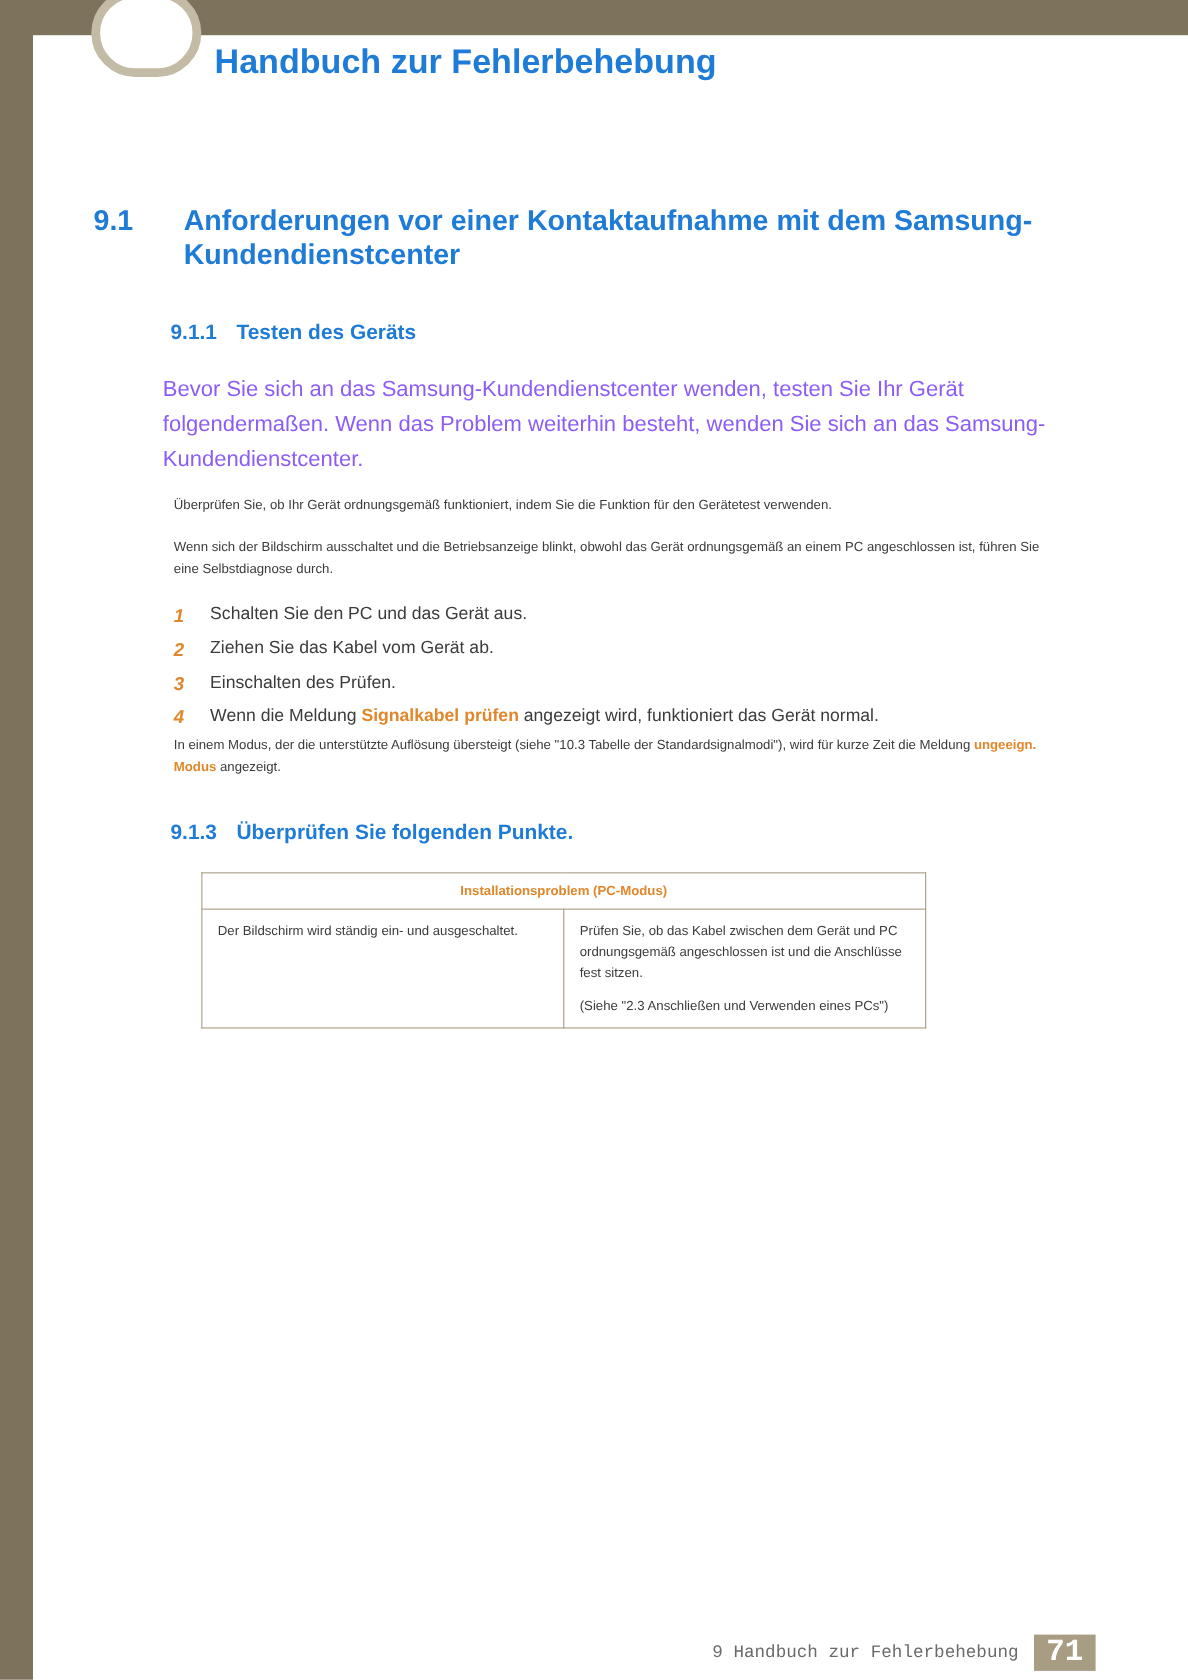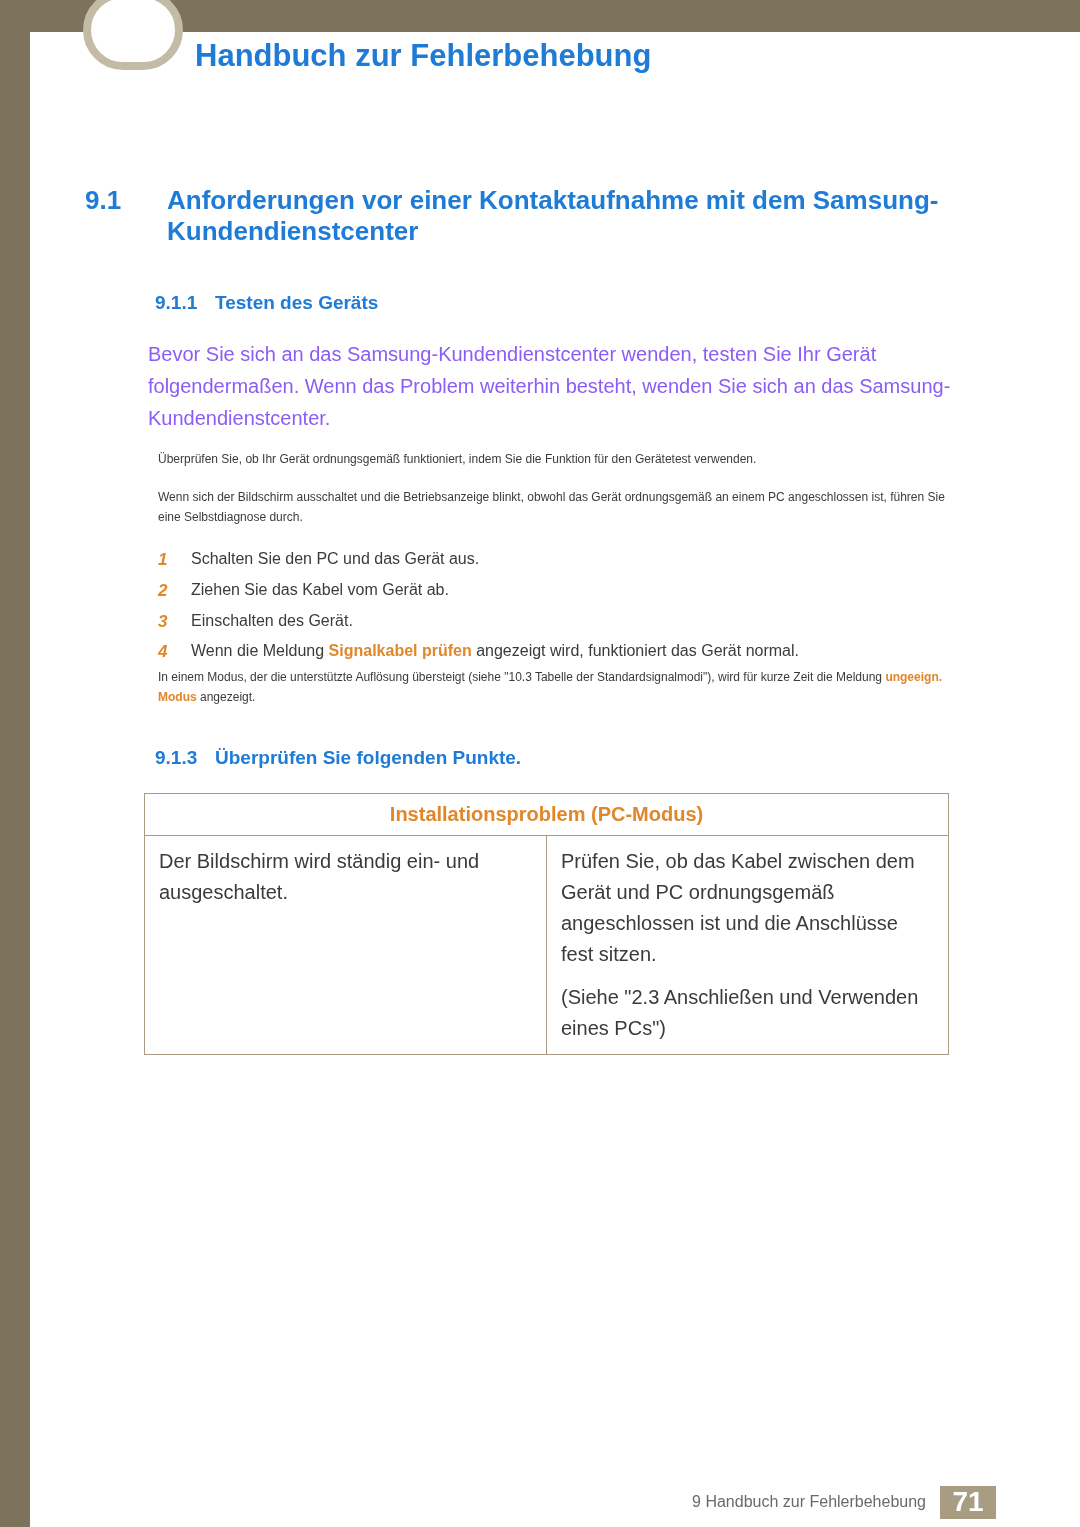--- a/index.html
+++ b/index.html
@@ -94,25 +94,25 @@
   .step .stext { flex: 1; }
   .strong-orange { color: #e1872b; font-weight: bold; }
   .note {
     margin-left: 148px;
     margin-top: 24px;
     font-size: 16px;
     line-height: 1.6;
     color: #3b3b3b;
   }
   .table {
-    margin-left: 59px;
+    margin-left: 98px;
     margin-top: 18px;
     border-collapse: collapse;
-    width: 805px;
-    font-size: 20px;
+    width: 659px;
+    font-size: 12px;
     color: #3b3b3b;
   }
   .table th {
     border: 1px solid #a89c82;
     background: #fff;
     color: #e1872b;
     font-weight: bold;
     padding: 9px 0;
     text-align: center;
   }
@@ -122,20 +122,21 @@
     vertical-align: top;
     line-height: 1.55;
   }
   .footer {
     position: absolute;
     bottom: 0; left: 30px; right: 0;
     height: 50px;
     display: flex;
     justify-content: flex-end;
     align-items: center;
+    font-family: Liberation Mono, monospace;
   }
   .footer-text {
     font-size: 16px;
     color: #6a6a6a;
     margin-right: 14px;
   }
   .footer-page {
     background: #a89c82;
     color: #fff;
     font-size: 28px;
@@ -175,21 +176,21 @@
   <div class="step">
     <span class="snum">1</span>
     <span class="stext">Schalten Sie den PC und das Gerät aus.</span>
   </div>
   <div class="step">
     <span class="snum">2</span>
     <span class="stext">Ziehen Sie das Kabel vom Gerät ab.</span>
   </div>
   <div class="step">
     <span class="snum">3</span>
-    <span class="stext">Einschalten des Gerät.</span>
+    <span class="stext">Einschalten des Prüfen.</span>
   </div>
   <div class="step">
     <span class="snum">4</span>
     <span class="stext">
       <span>Wenn die Meldung </span><span class="strong-orange">Signalkabel prüfen</span><span> angezeigt wird, funktioniert das Gerät normal.</span>
     </span>
   </div>
 
 
 

